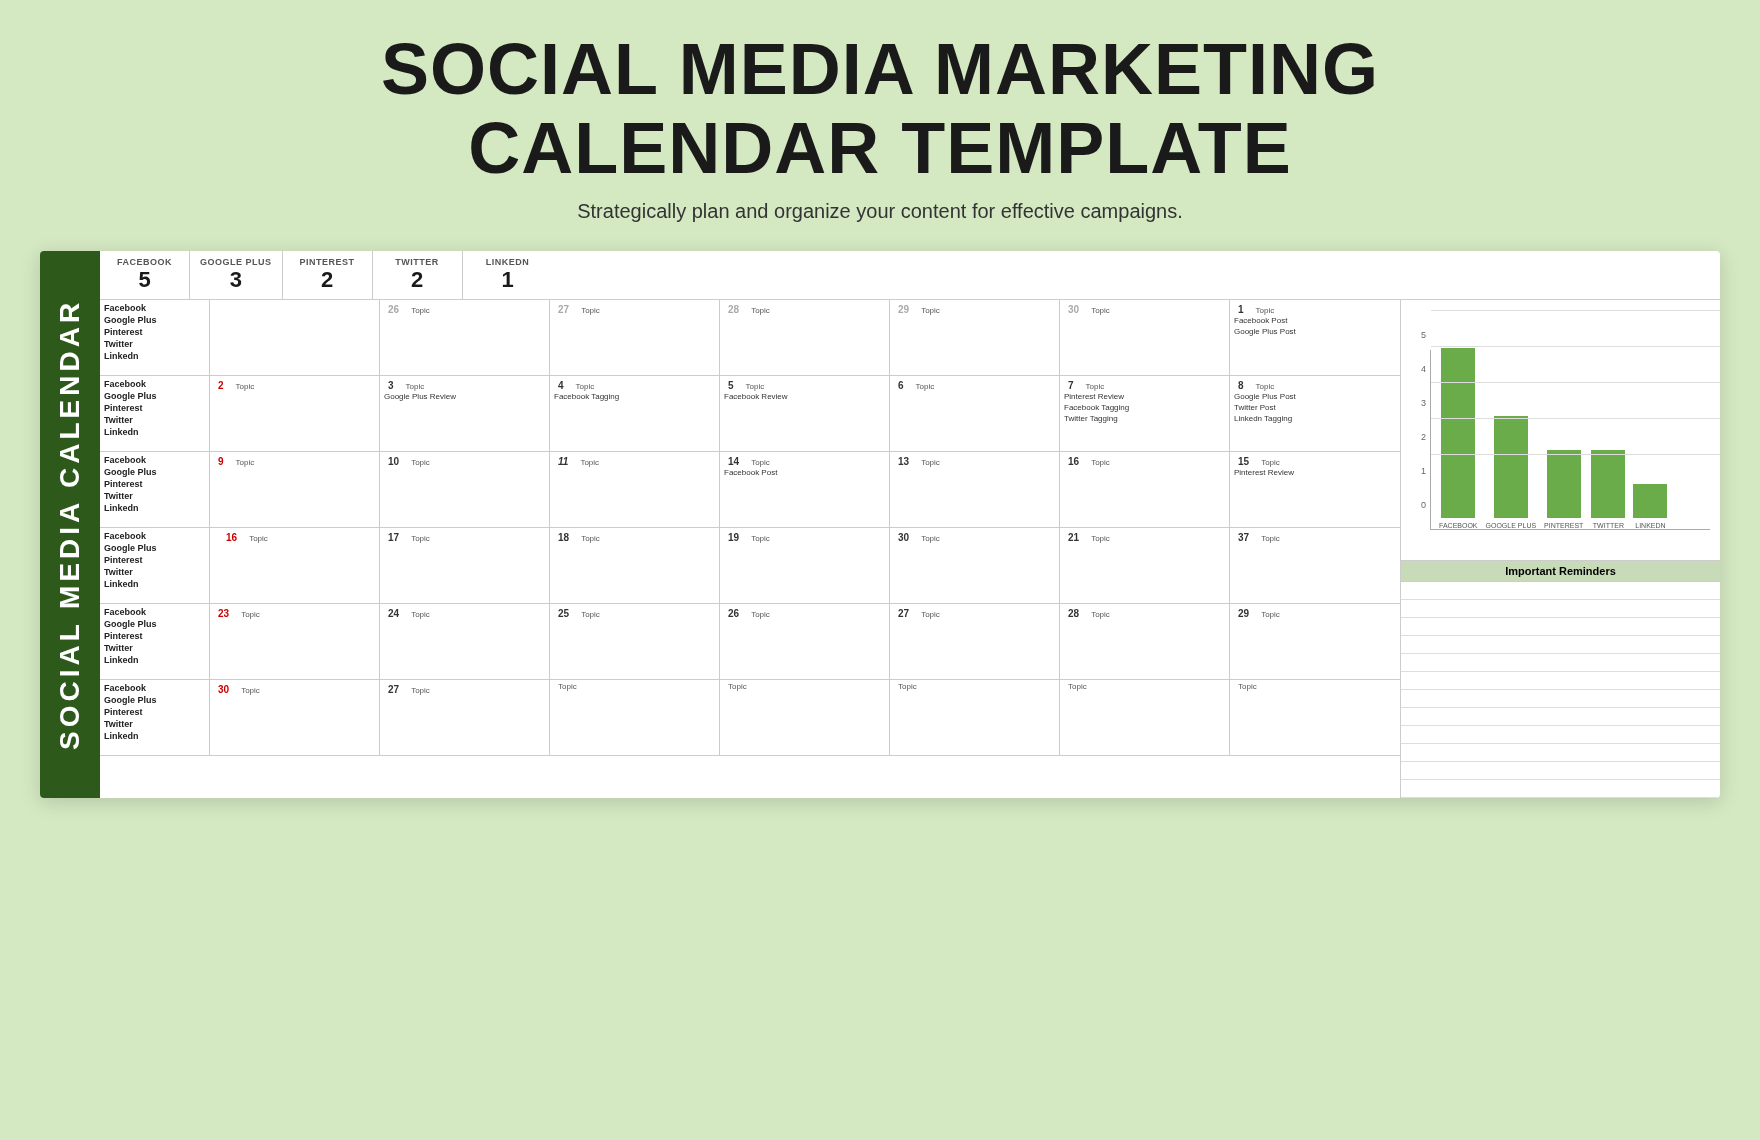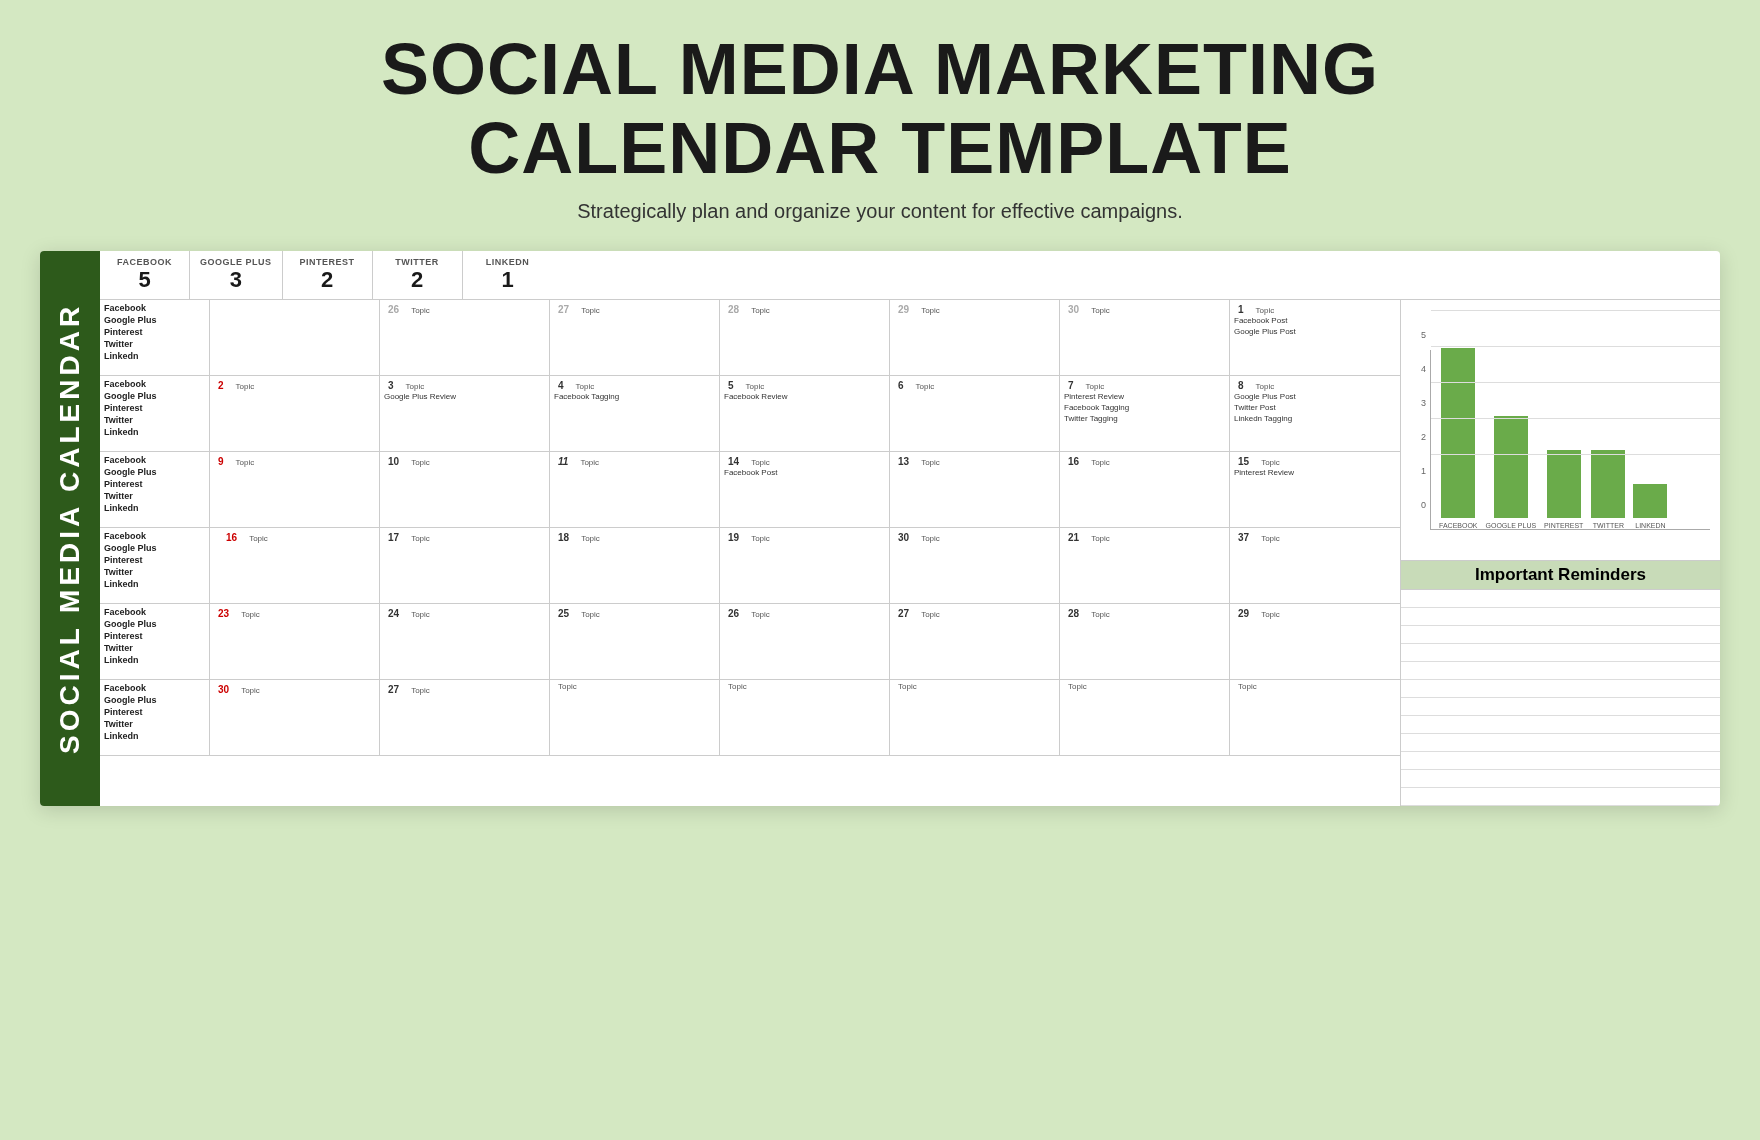--- a/index.html
+++ b/index.html
@@ -177,21 +177,21 @@
       padding: 10px 10px 30px 20px;
       position: relative;
     }
     
     .reminders-section {
       border-top: 1px solid #ccc;
       padding: 0;
     }
     .reminders-header {
       background-color: #c8dbb8;
-      font-size: 17px;
+      font-size: 11px;
       font-weight: bold;
       text-align: center;
       padding: 4px;
       border-bottom: 1px solid #ccc;
     }
     .reminder-line {
       border-bottom: 1px solid #ddd;
       height: 18px;
     }
     .stats-left {

